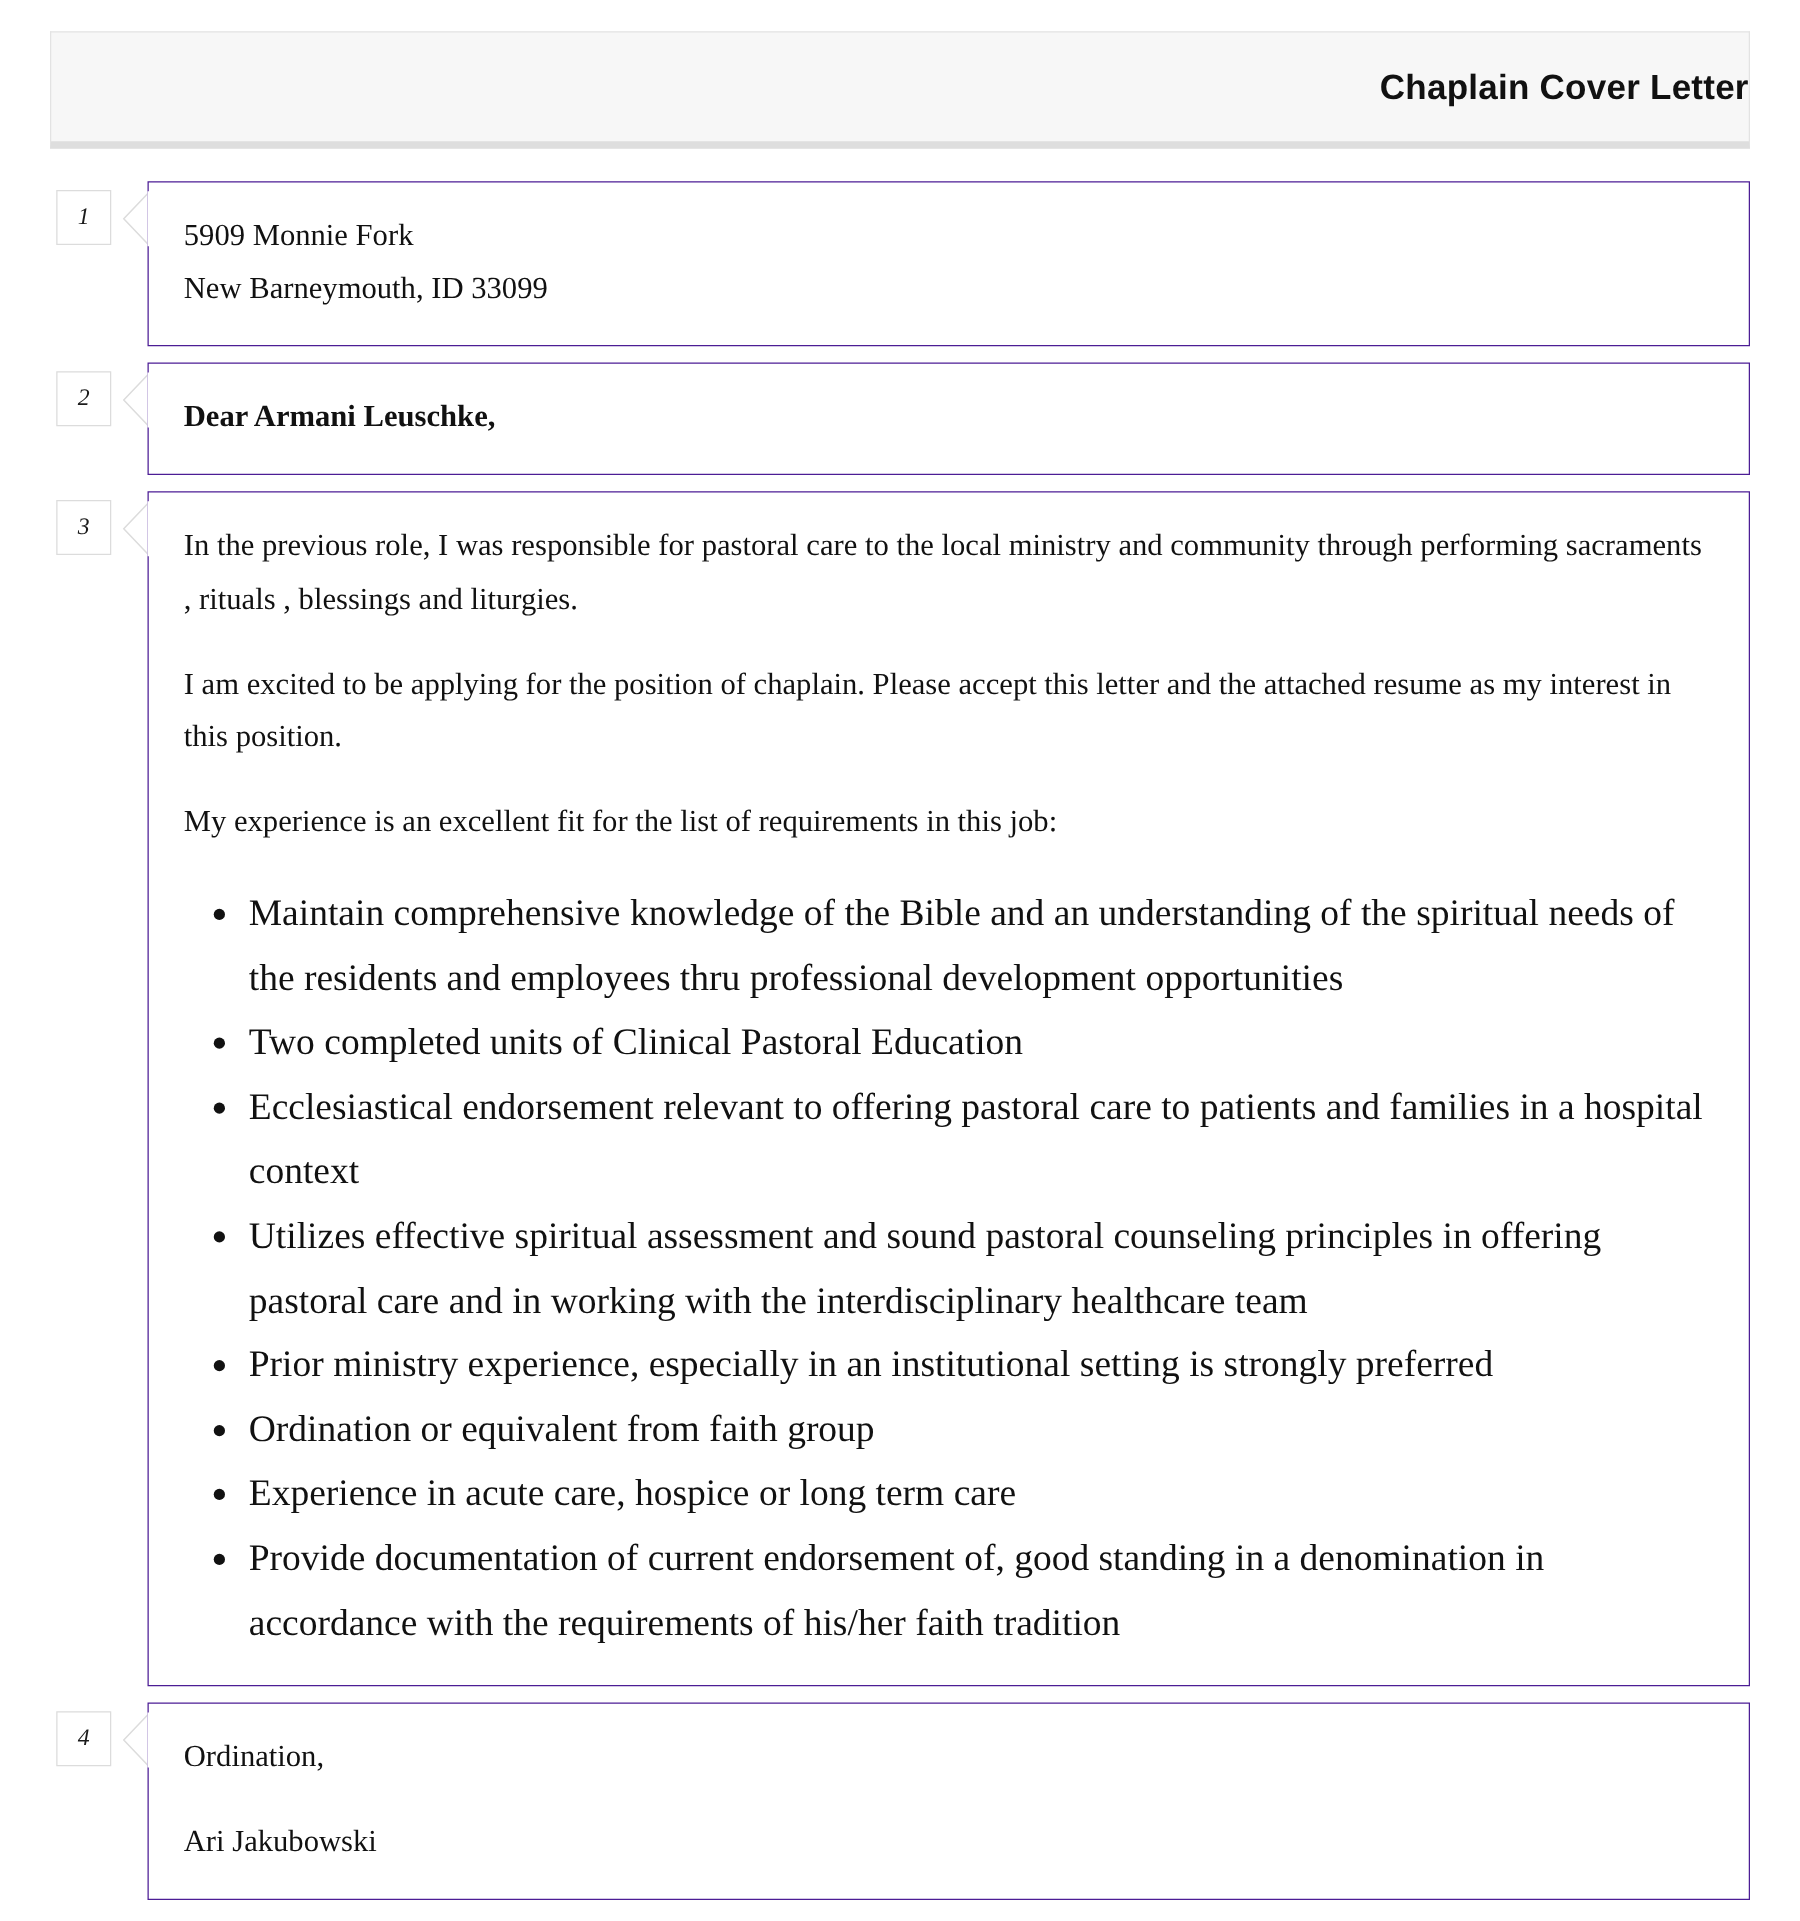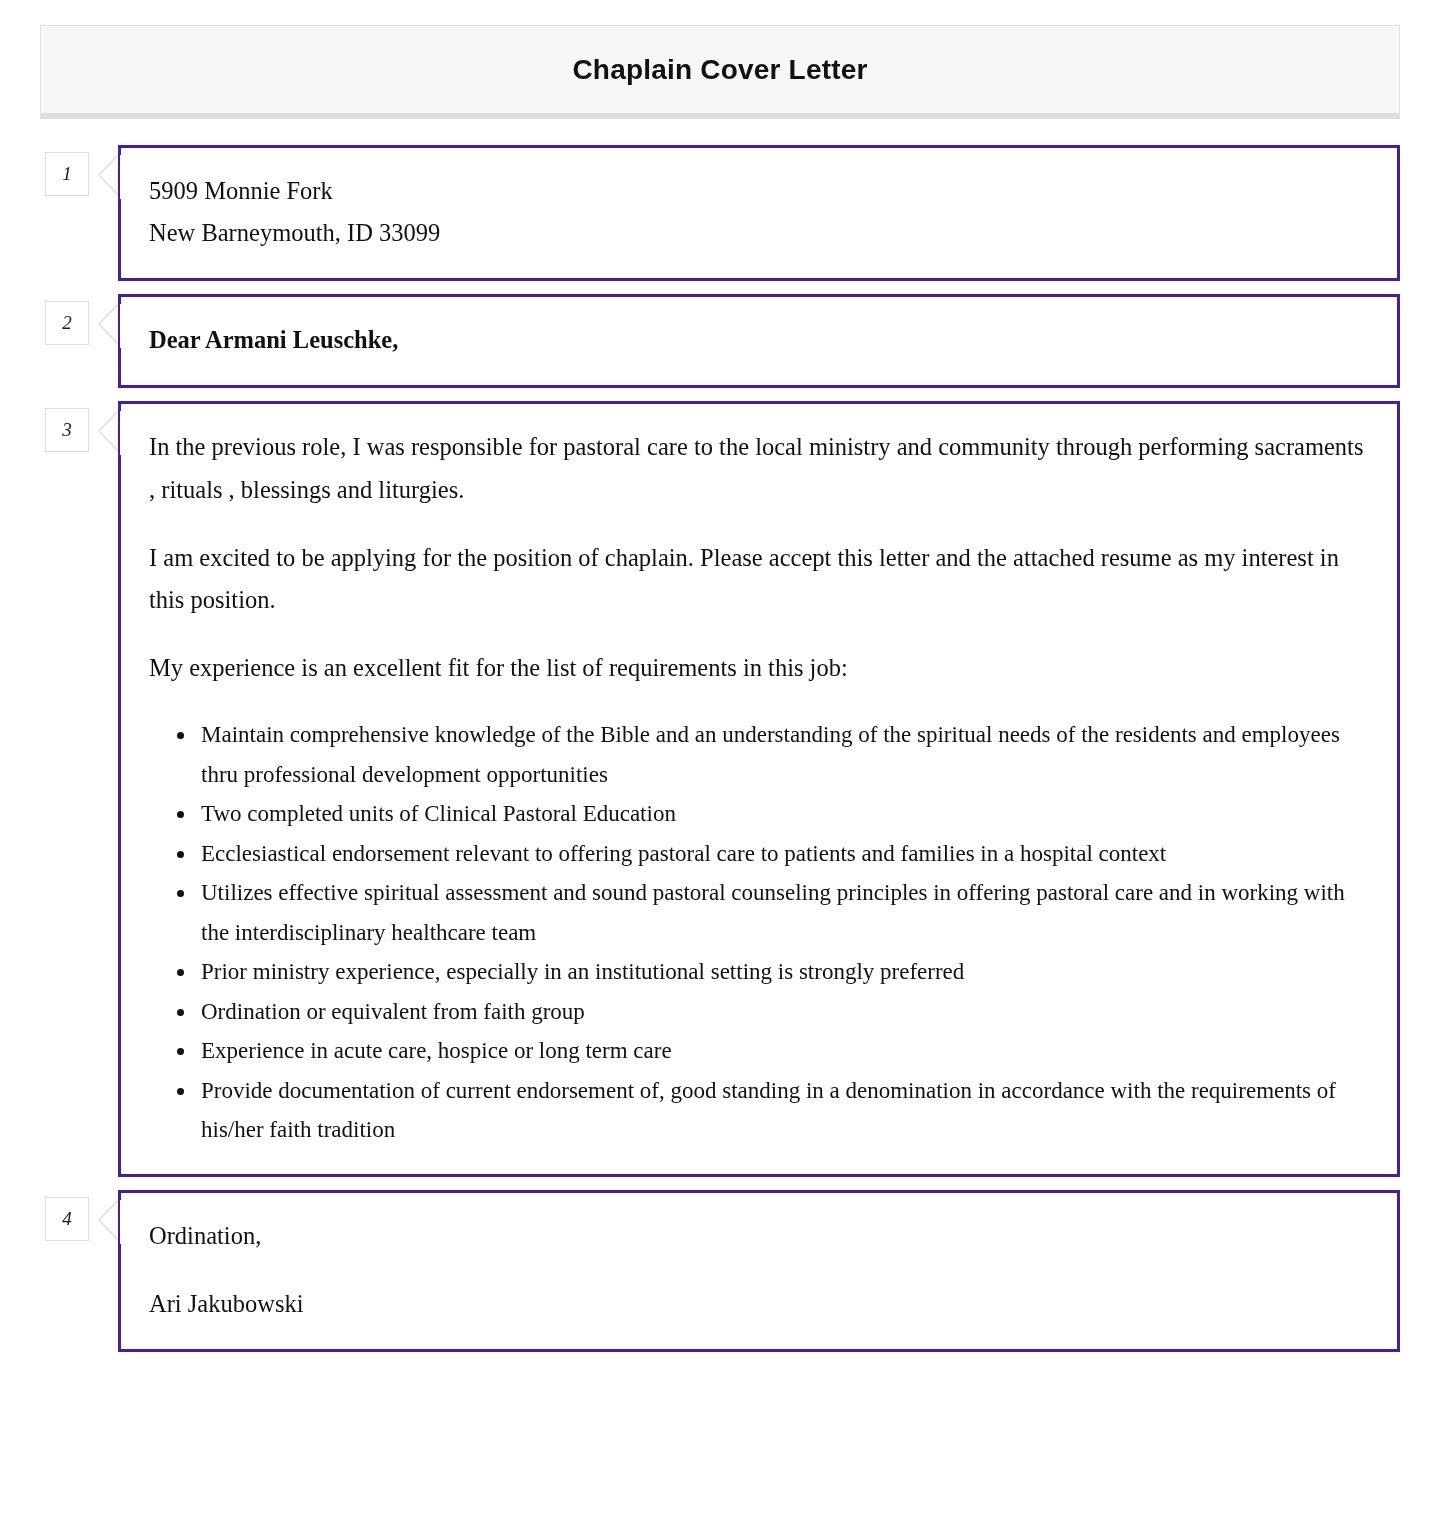--- a/index.html
+++ b/index.html
@@ -23,21 +23,21 @@
 
   
   .doc-header {
     margin: 25px 40px 0 40px;
     background: #f7f7f7;
     border: 1px solid #e3e3e3;
     border-bottom: 6px solid #dedede;
     height: 94px;
     display: flex;
     align-items: center;
-    justify-content: center;
+    justify-content: flex-end;
   }
   .doc-title {
     font-family: "Liberation Sans", sans-serif;
     font-weight: bold;
     font-size: 28px;
     color: #111111;
     letter-spacing: 0.2px;
     text-align: center;
   }
 
@@ -72,21 +72,21 @@
     left: 58px;
     top: 8px;
     width: 22px;
     height: 44px;
     pointer-events: none;
   }
   .notch svg { display: block; }
 
   .panel {
     position: relative;
-    border: 3px solid #4c1d95;
+    border: 1px solid #4c1d95;
     background: #ffffff;
     padding: 22px 28px 24px 28px;
     min-height: 40px;
   }
   
   .panel::before {
     content: "";
     position: absolute;
     left: -1px;
     top: 7px;
@@ -105,21 +105,21 @@
   .panel p.tight { margin-bottom: 0; }
   .panel p.addr-line { margin: 0; line-height: 1.72; }
   .panel p.bold { font-weight: bold; }
 
   .panel ul {
     margin: 0;
     padding-left: 48px;
     list-style-type: disc;
   }
   .panel ul li {
-    font-size: 23px;
+    font-size: 30px;
     line-height: 1.72;
     color: #111111;
     margin: 0;
     padding-left: 4px;
   }
 </style>
 </head>
 <body>
 
 <div class="page">

